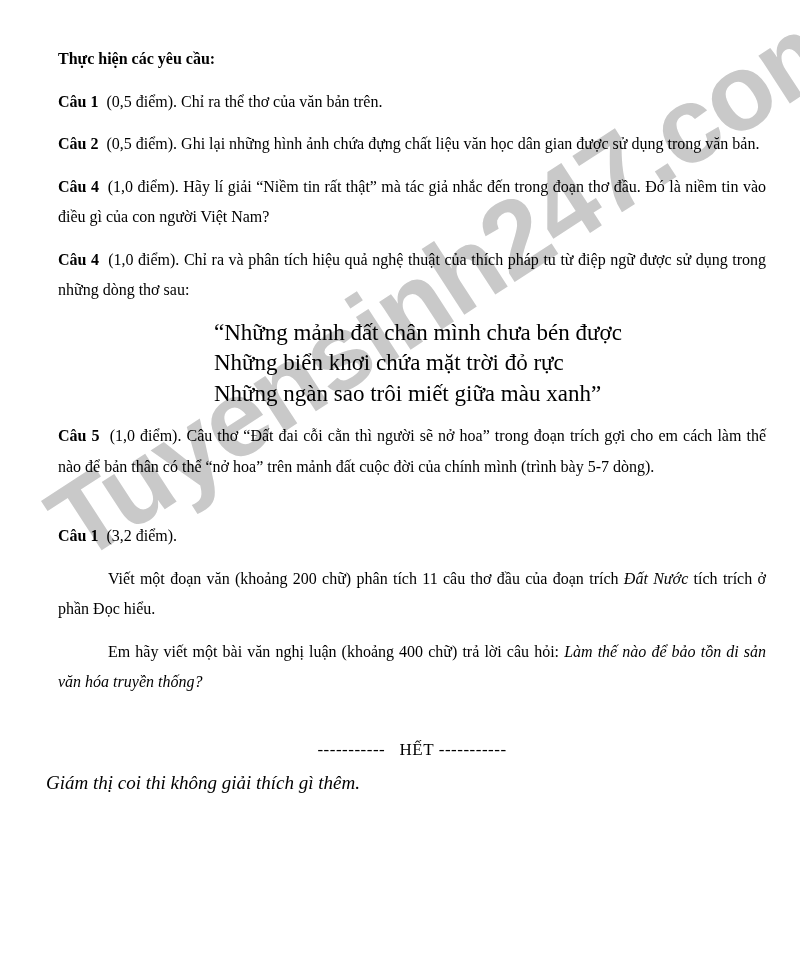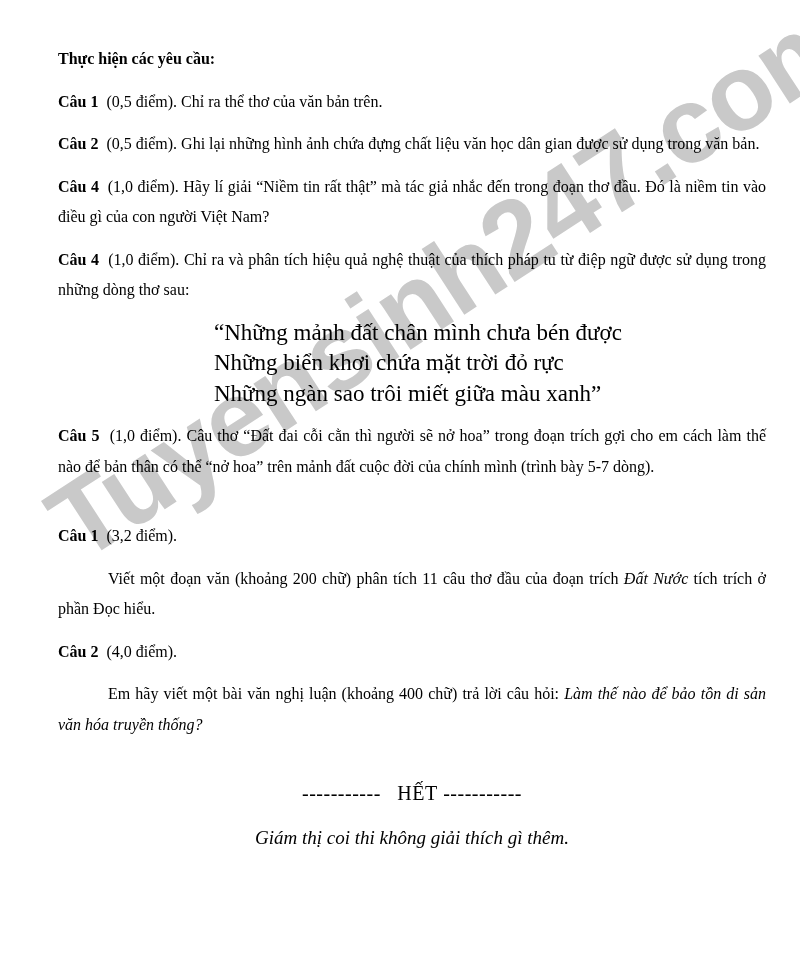--- a/index.html
+++ b/index.html
@@ -79,26 +79,25 @@
   }
 
   .section-gap {
     height: 15px;
   }
 
   
   .end-marker {
     margin-top: 42px;
     text-align: center;
-    font-size: 20px;
+    font-size: 17px;
     letter-spacing: 0.5px;
   }
   .end-note {
-    margin-top: 22px;
-    text-align: center;
+    margin-top: 12px;
     font-size: 19px;
     font-style: italic;
   }
 
   
   .footer {
     margin-top: 62px;
   }
   .footer-line1 {
     padding-left: 42px;
@@ -154,24 +153,20 @@
 
     <p>
       <span class="q-label">Câu 1</span>
       <span>&nbsp;</span><span class="pts">(3,2 điểm)</span><span>.</span>
     </p>
 
     <p class="indent">
       <span>Viết một đoạn văn (khoảng 200 chữ) phân tích 11 câu thơ đầu của đoạn trích </span><span class="it">Đất Nước</span><span> tích trích ở phần Đọc hiểu.</span>
     </p>
 
-    <p>
-      <span class="q-label">Câu 2</span>
-      <span>&nbsp;</span><span class="pts">(4,0 điểm)</span><span>.</span>
-    </p>
 
 
     <p class="indent">
       <span>Em hãy viết một bài văn nghị luận (khoảng 400 chữ) trả lời câu hỏi: </span><span class="it">Làm thế nào để bảo tồn di sản văn hóa truyền thống?</span>
     </p>
 
     <div class="end-marker">
       <span>-----------</span>
       <span>&nbsp;&nbsp;</span><span>HẾT</span><span>&nbsp;</span><span>-----------</span>
     </div>

